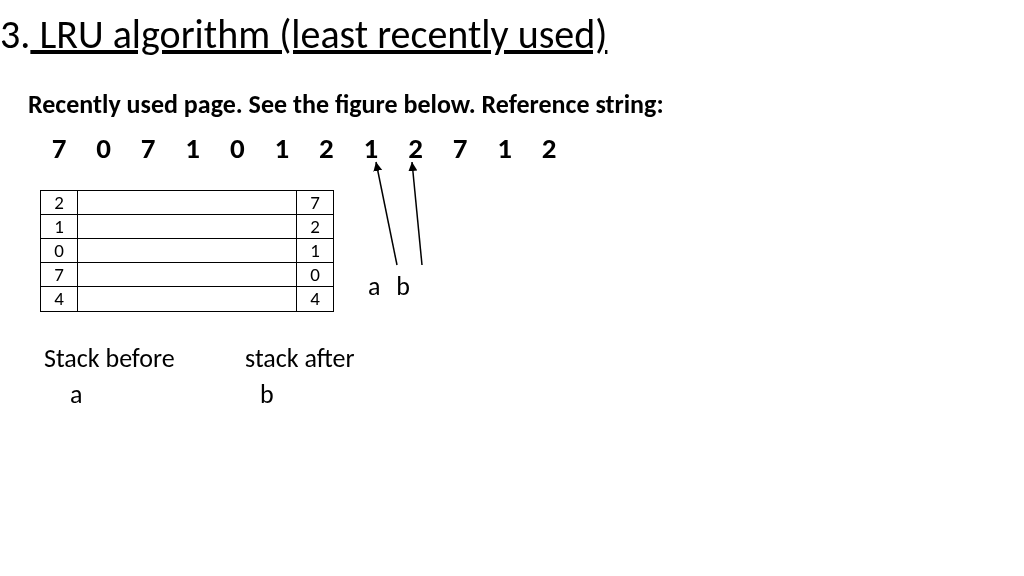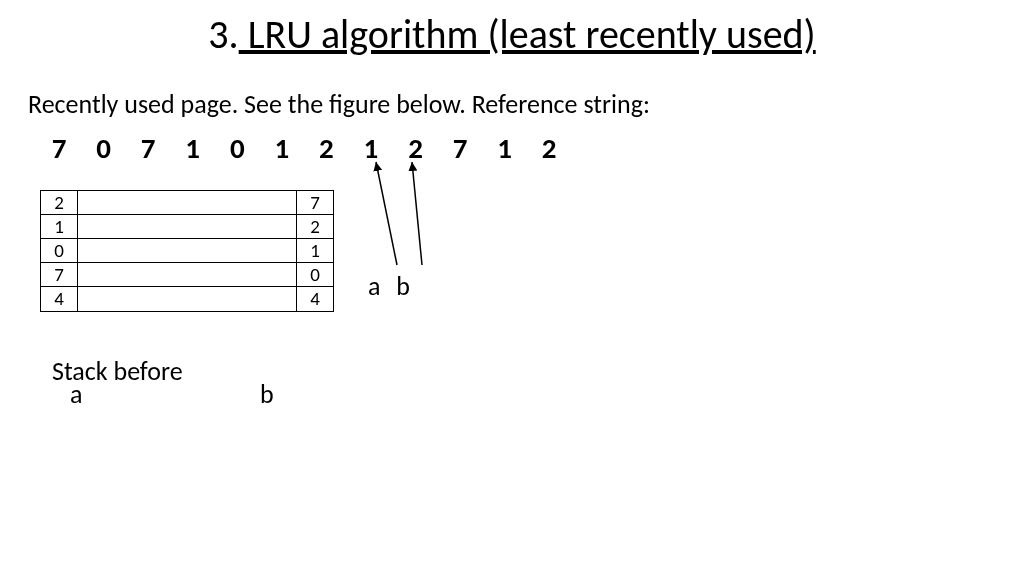--- a/index.html
+++ b/index.html
@@ -16,33 +16,33 @@
     position: relative;
     width: 1024px;
     height: 576px;
     box-sizing: border-box;
   }
   .title {
     position: absolute;
     top: 10px;
     left: 0;
     width: 100%;
-    text-align: center;
+    text-align: left;
     font-size: 40px;
     font-weight: 400;
   }
   .title .underline {
     text-decoration: underline;
   }
   .subtitle {
     position: absolute;
     top: 88px;
     left: 28px;
     font-size: 26px;
-    font-weight: 400;
+    font-weight: 700;
   }
   .refstring {
     position: absolute;
     top: 130px;
     left: 40px;
     font-size: 29px;
     font-weight: 700;
     letter-spacing: 0;
   }
   .refstring span {
@@ -83,23 +83,22 @@
     border-left: 1px solid #000;
     border-right: 1px solid #000;
   }
   .stack-row {
     display: flex;
   }
 
   .labels-sb {
     position: absolute;
     top: 342px;
-    left: 52px;
-    font-size: 26px;
-    margin-top: 13px;
+    left: 44px;
+    font-size: 26px;
   }
   .labels-sa {
     position: absolute;
     top: 342px;
     left: 245px;
     font-size: 26px;
   }
   .label-a {
     position: absolute;
     top: 378px;
@@ -176,20 +175,21 @@
           <div class="cell">2</div>
           <div class="cell">1</div>
           <div class="cell">0</div>
           <div class="cell">4</div>
         </div>
       </div>
     </div>
   </div>
 
   <div class="labels-sb">Stack before</div>
+  <div class="labels-sa">stack after</div>
   <div class="label-a">a</div>
   <div class="label-b">b</div>
 
   <div class="ab-label">
     <span>a</span>
     <span>b</span>
   </div>
 
   <svg class="arrows" width="1024" height="300">
     <defs>

